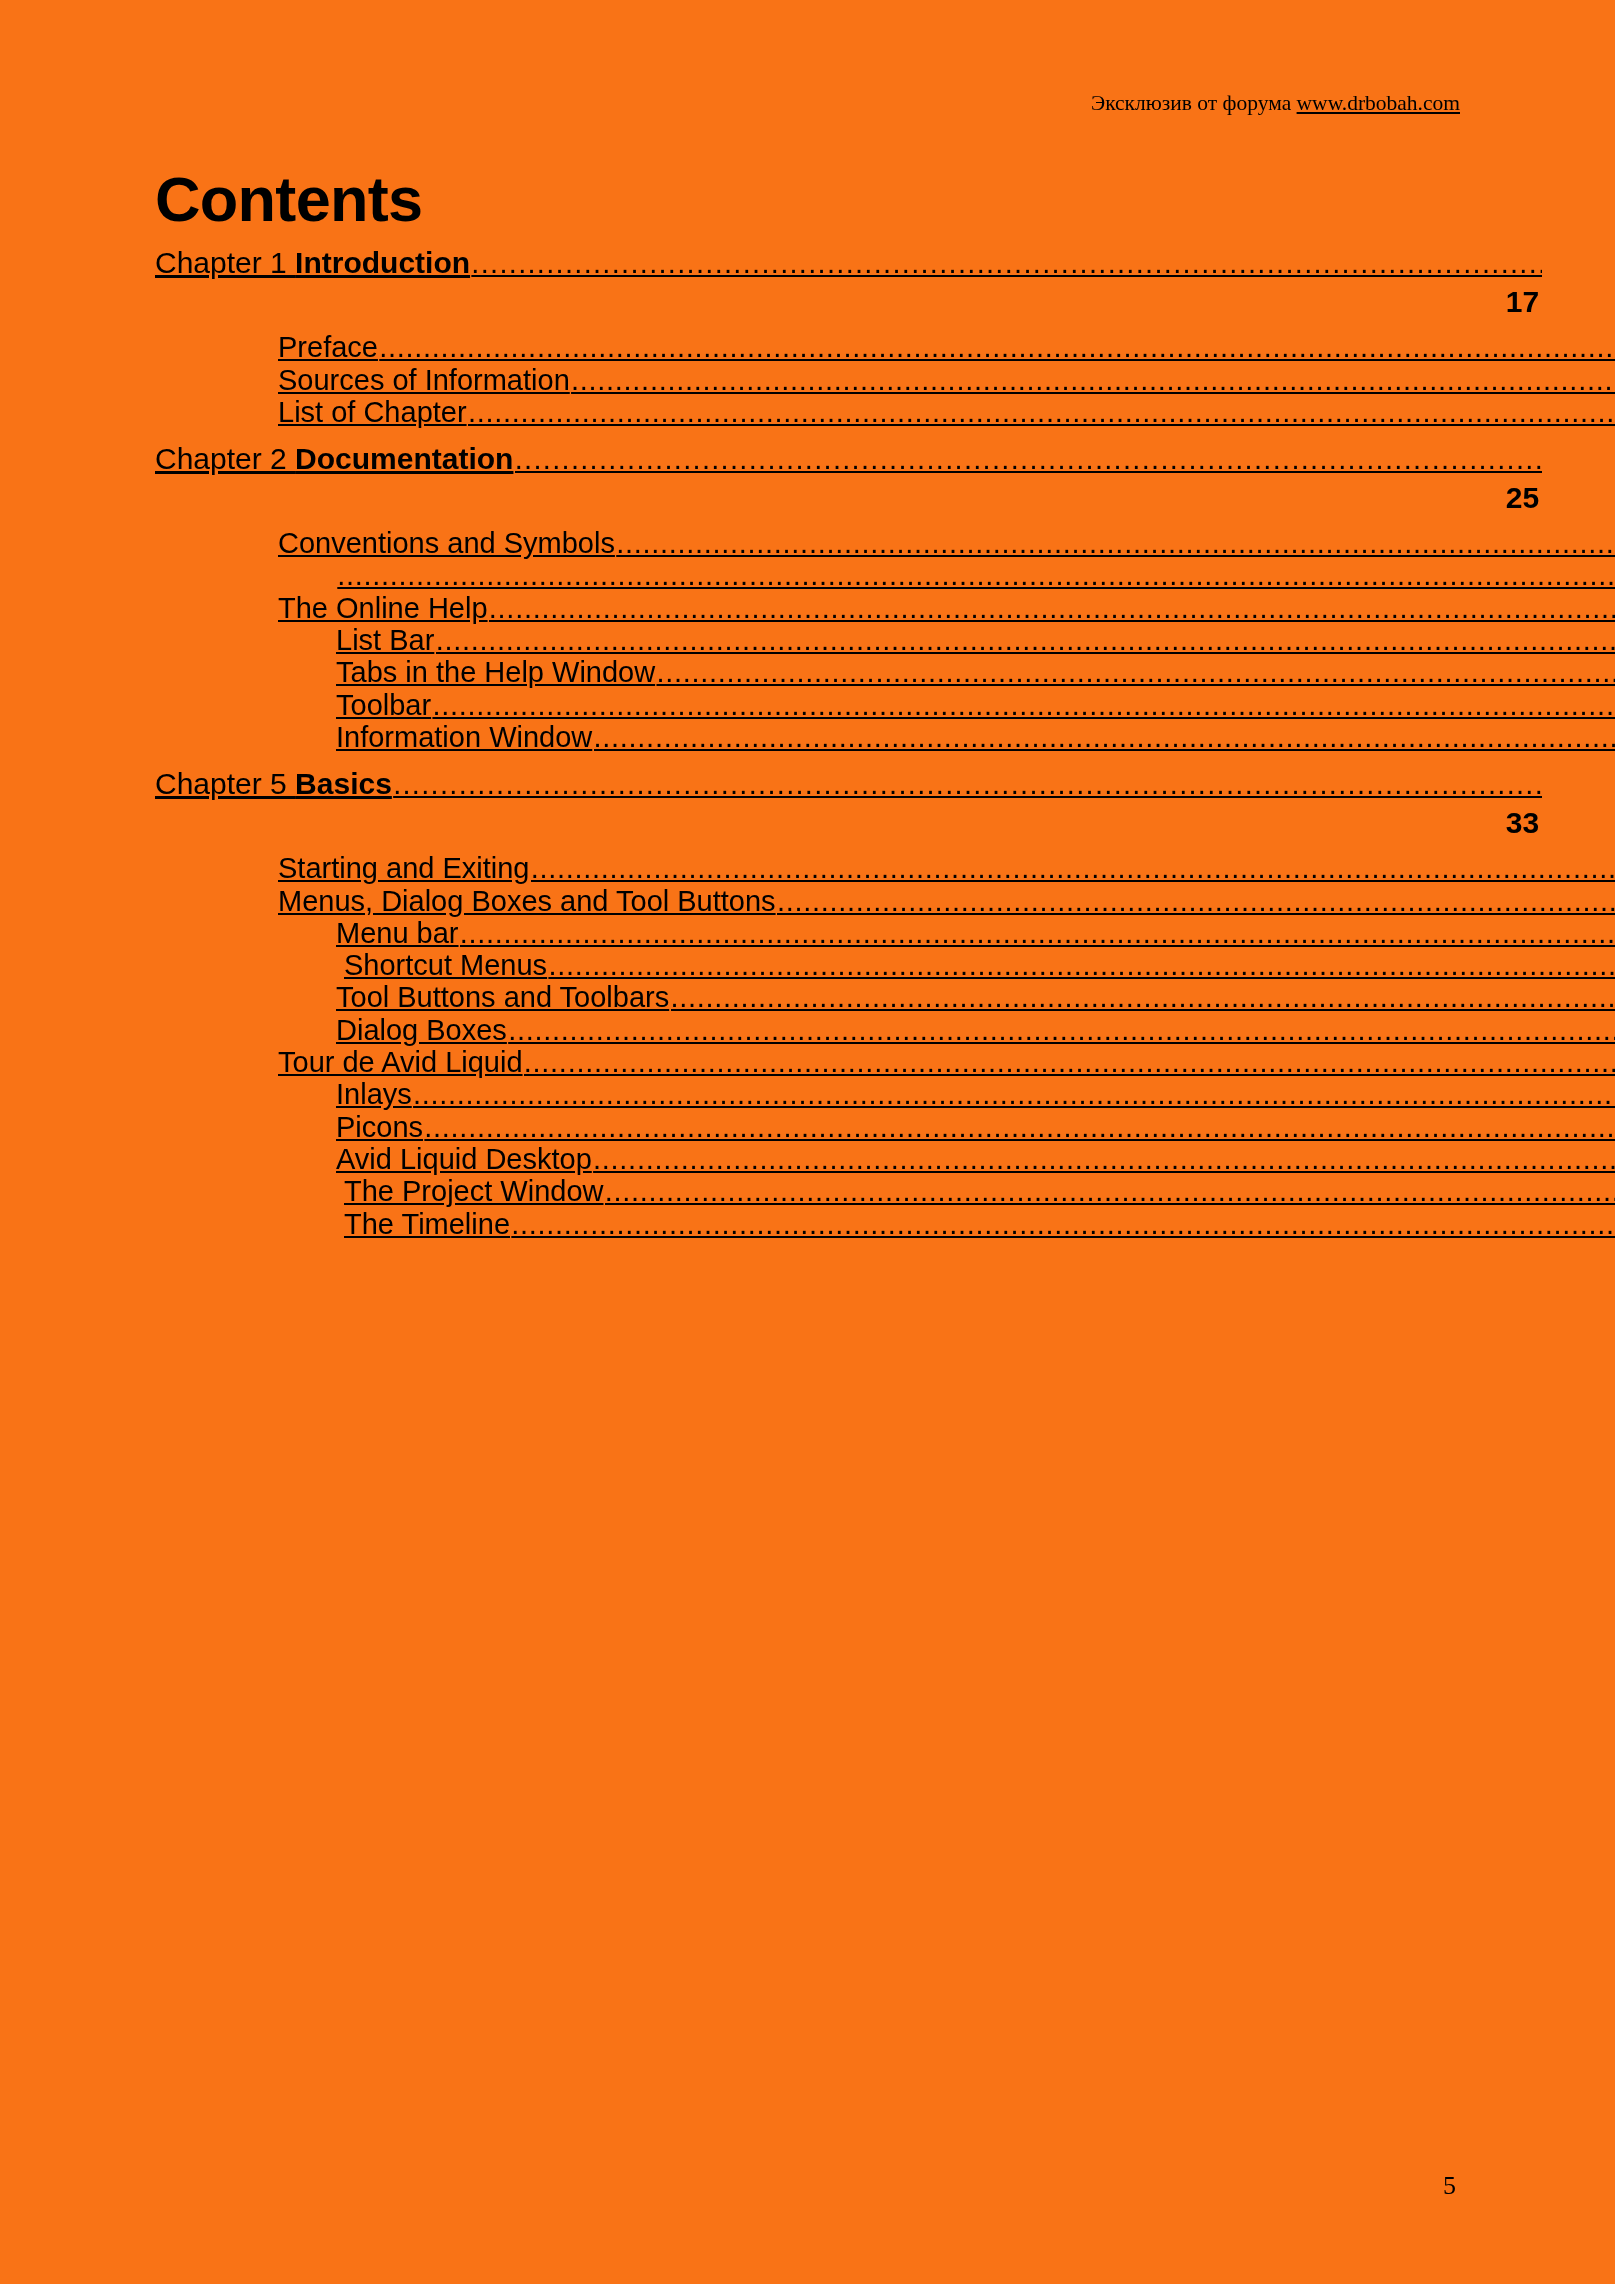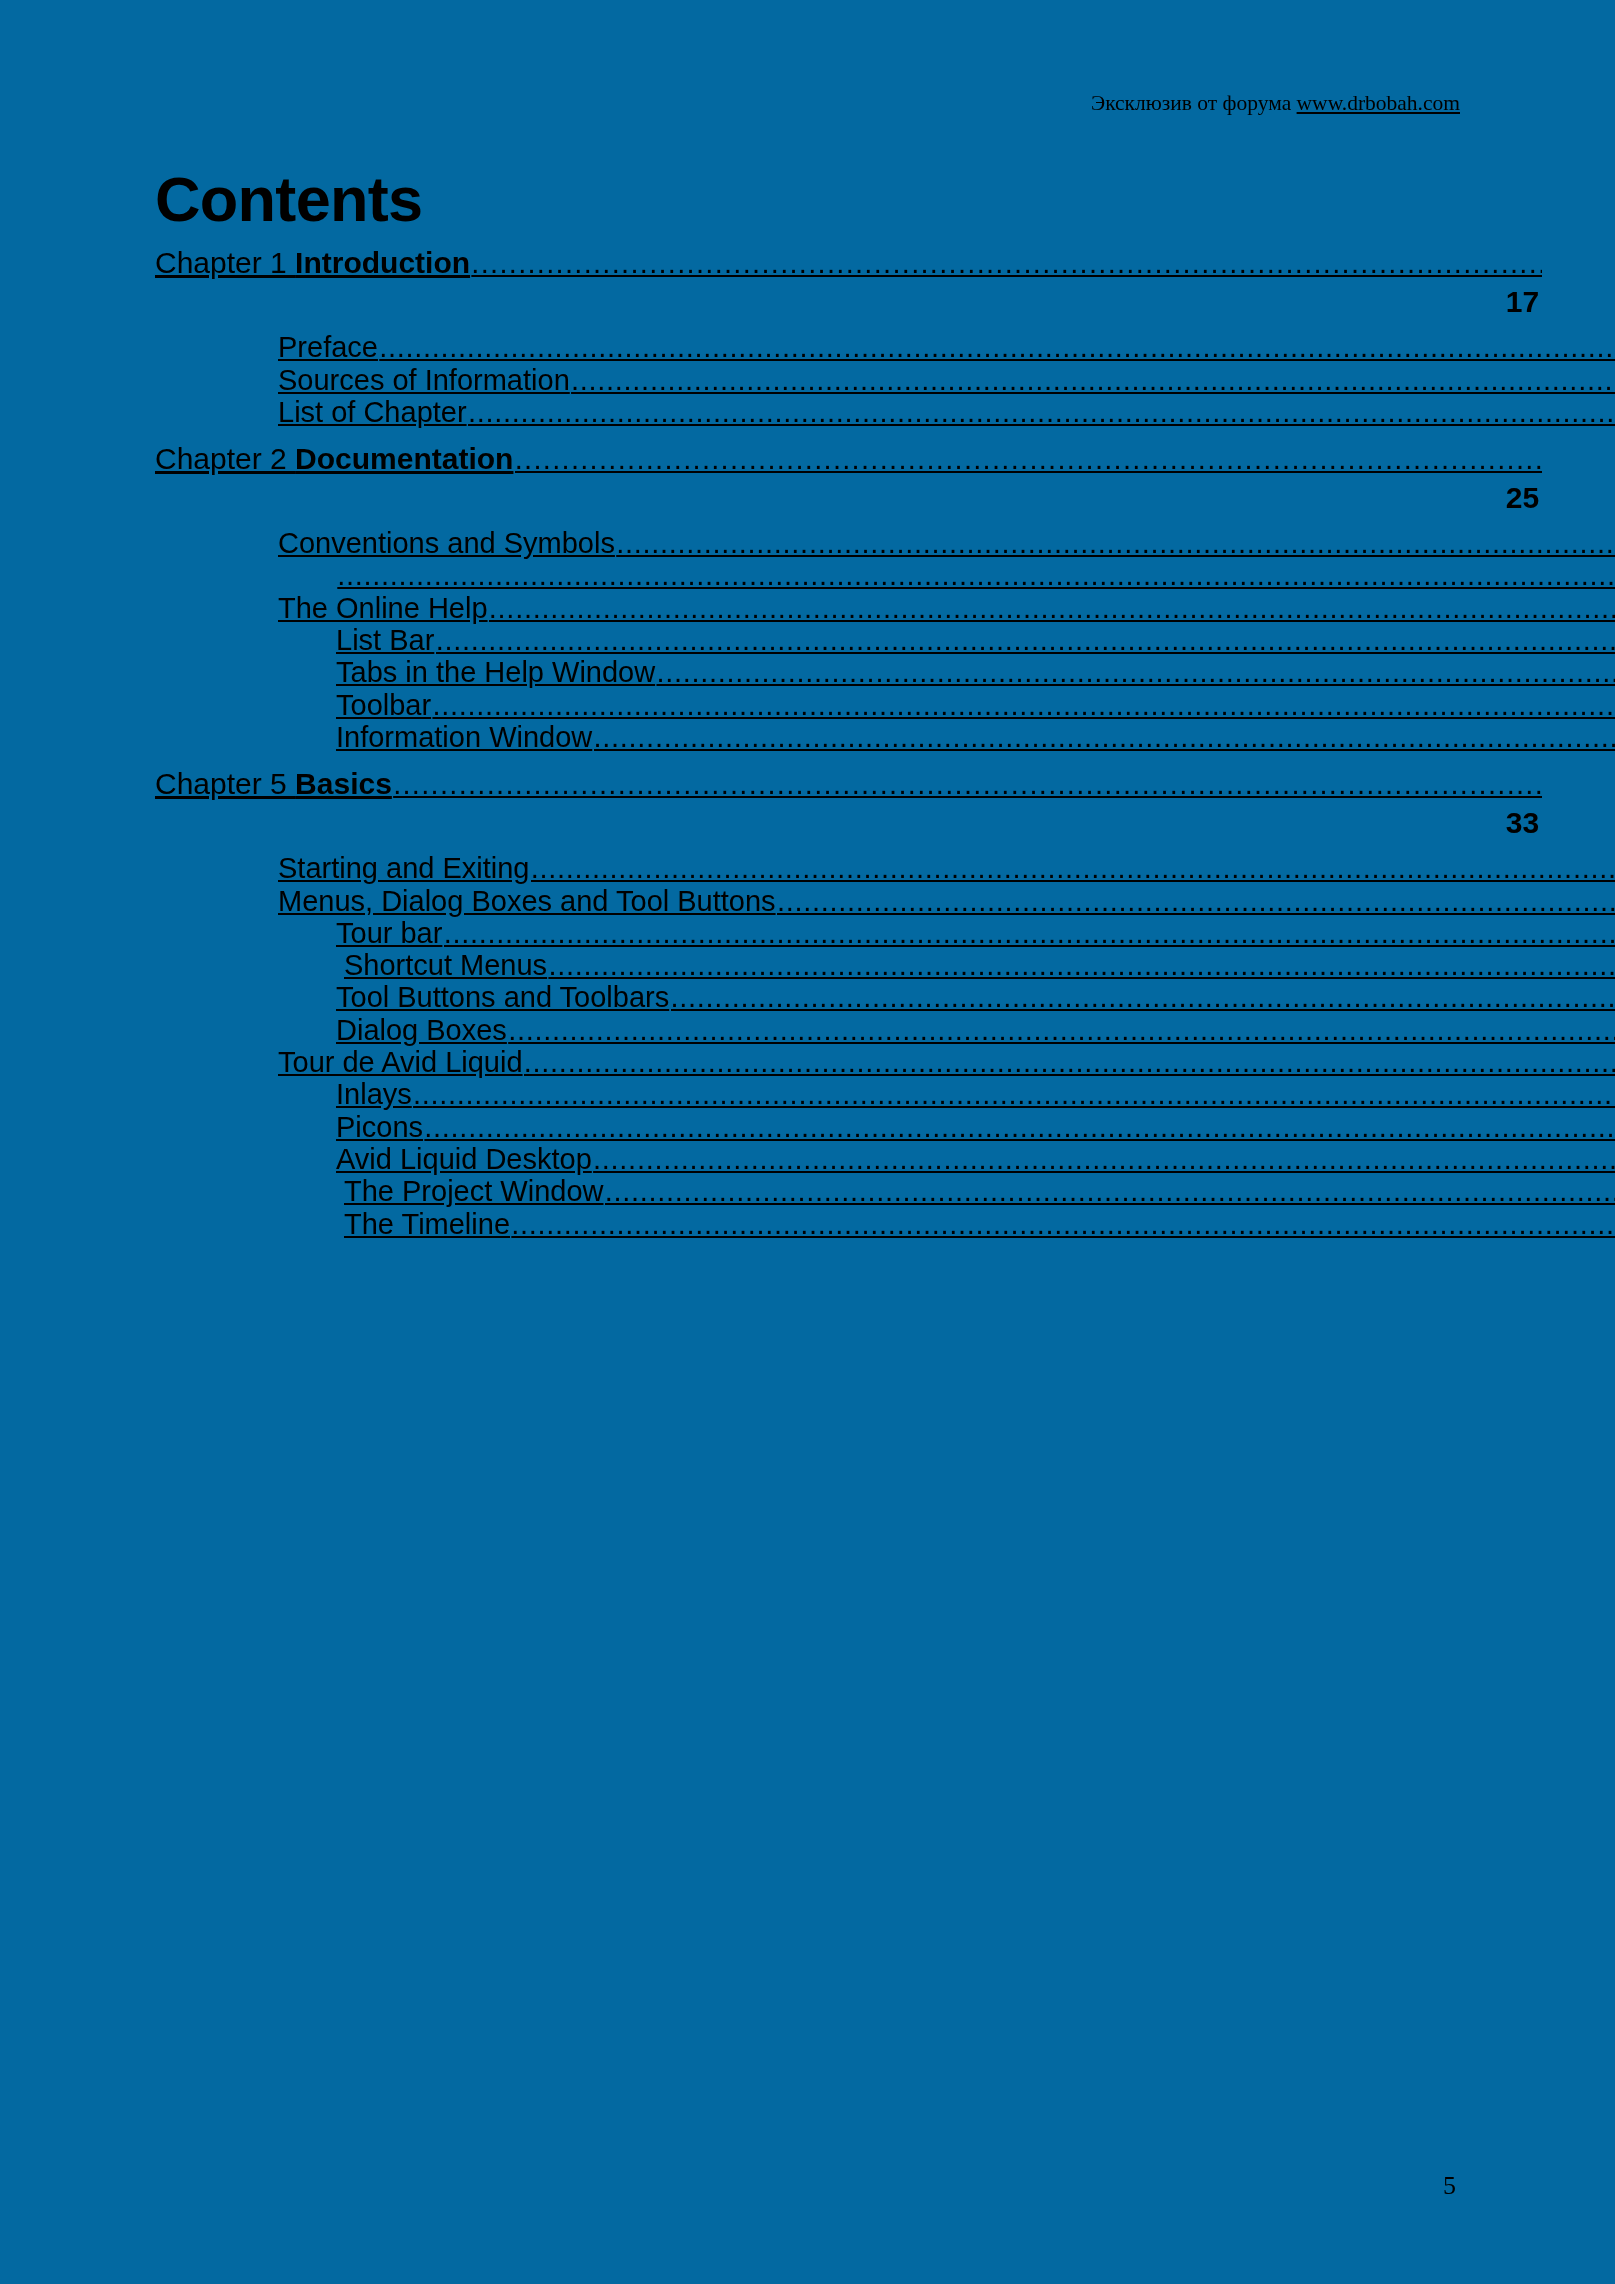--- a/index.html
+++ b/index.html
@@ -15,21 +15,21 @@
     color: #000000;
     overflow: hidden;
   }
 
   .page {
     position: absolute;
     left: 0;
     top: 0;
     width: 1616px;
     height: 2284px;
-    background: #0369a1;
+    background: #f97316;
   }
 
   
   .header-note {
     position: absolute;
     right: 156px;
     top: 91px;
     font-family: "Liberation Serif", serif;
     font-size: 21.5px;
     color: #000;
@@ -191,21 +191,21 @@
       <div class="chapter-page">33</div>
       <div class="toc-row lvl1">
         <span class="label">Starting and Exiting</span>
         <span class="dots"> ................................................................................................................................................................................................................................................................................................................................................................................................................</span>
       </div>
       <div class="toc-row lvl1">
         <span class="label">Menus, Dialog Boxes and Tool Buttons</span>
         <span class="dots"> ................................................................................................................................................................................................................................................................................................................................................................................................................</span>
       </div>
       <div class="toc-row lvl2">
-        <span class="label">Tour bar</span>
+        <span class="label">Menu bar</span>
         <span class="dots"> ................................................................................................................................................................................................................................................................................................................................................................................................................</span>
       </div>
       <div class="toc-row lvl3">
         <span class="label">Shortcut Menus</span>
         <span class="dots"> ................................................................................................................................................................................................................................................................................................................................................................................................................</span>
       </div>
       <div class="toc-row lvl2">
         <span class="label">Tool Buttons and Toolbars</span>
         <span class="dots"> ................................................................................................................................................................................................................................................................................................................................................................................................................</span>
       </div>

